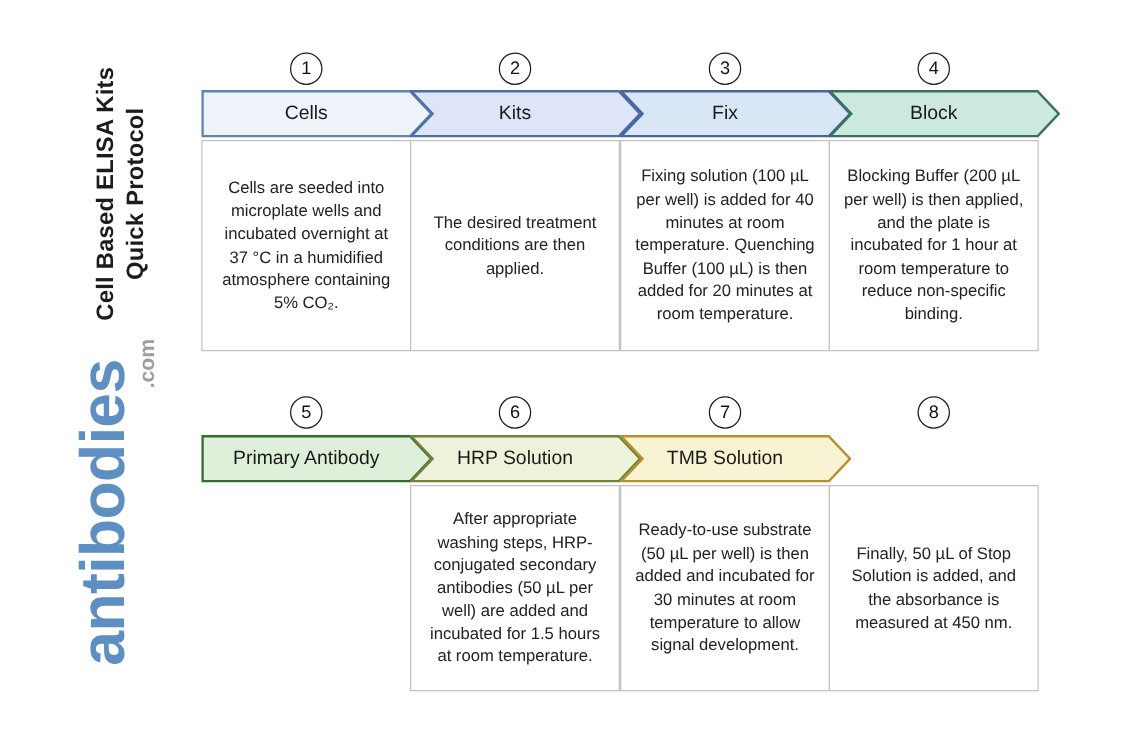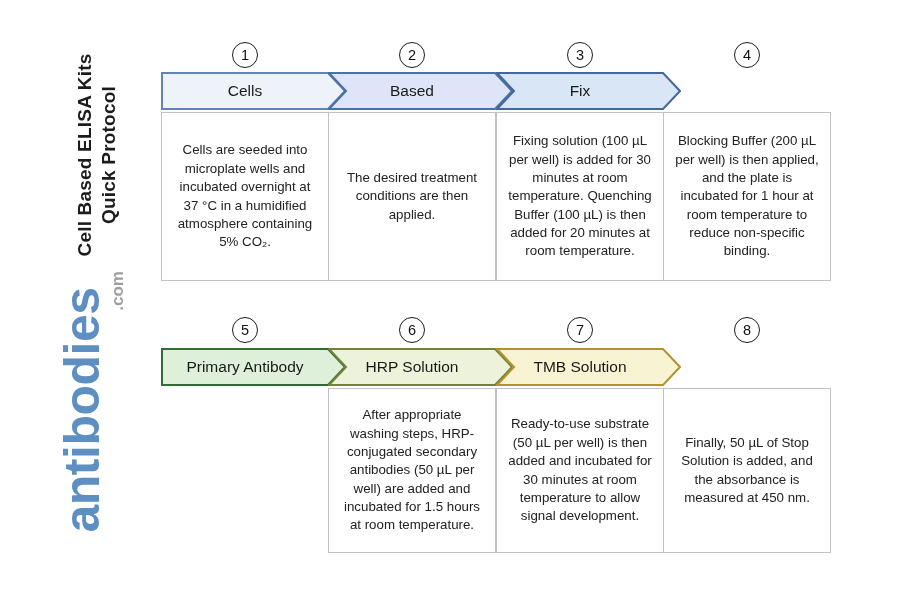--- a/index.html
+++ b/index.html
@@ -88,46 +88,52 @@
   </div>
 
   <div class="cell row1 col1">
     <div class="num-circle">
         <span>2</span>
       </div>
     <div class="banner">
       <svg width="185" height="38" viewBox="0 0 185 38">
         <polygon class="banner-shape" points="1,1 167,1 184,19 167,37 1,37 18,19" stroke-width="2" stroke-linejoin="miter" fill="#dee5f8" stroke="#4b70a3"></polygon>
       </svg>
-      <div class="banner-label">Based</div>
+      <div class="banner-label">Kits</div>
     </div>
     <div class="textbox">
       <div class="desc">The desired treatment conditions are then applied.</div>
     </div>
   </div>
 
   <div class="cell row1 col2">
     <div class="num-circle">
         <span>3</span>
       </div>
     <div class="banner">
       <svg width="185" height="38" viewBox="0 0 185 38">
         <polygon class="banner-shape" points="1,1 167,1 184,19 167,37 1,37 18,19" stroke-width="2" stroke-linejoin="miter" fill="#d9e6f6" stroke="#44689e"></polygon>
       </svg>
       <div class="banner-label">Fix</div>
     </div>
     <div class="textbox">
-      <div class="desc">Fixing solution (100 µL per well) is added for 30 minutes at room temperature. Quenching Buffer (100 µL) is then added for 20 minutes at room temperature.</div>
+      <div class="desc">Fixing solution (100 µL per well) is added for 40 minutes at room temperature. Quenching Buffer (100 µL) is then added for 20 minutes at room temperature.</div>
     </div>
   </div>
 
   <div class="cell row1 col3">
     <div class="num-circle">
         <span>4</span>
       </div>
+    <div class="banner">
+      <svg width="185" height="38" viewBox="0 0 185 38">
+        <polygon class="banner-shape" points="1,1 167,1 184,19 167,37 1,37 18,19" stroke-width="2" stroke-linejoin="miter" fill="#cbe9dc" stroke="#3a6f64"></polygon>
+      </svg>
+      <div class="banner-label">Block</div>
+    </div>
     <div class="textbox">
       <div class="desc">Blocking Buffer (200 µL per well) is then applied, and the plate is incubated for 1 hour at room temperature to reduce non-specific binding.</div>
     </div>
   </div>
 
   <div class="cell row2 col0">
     <div class="num-circle">
         <span>5</span>
       </div>
     <div class="banner">

